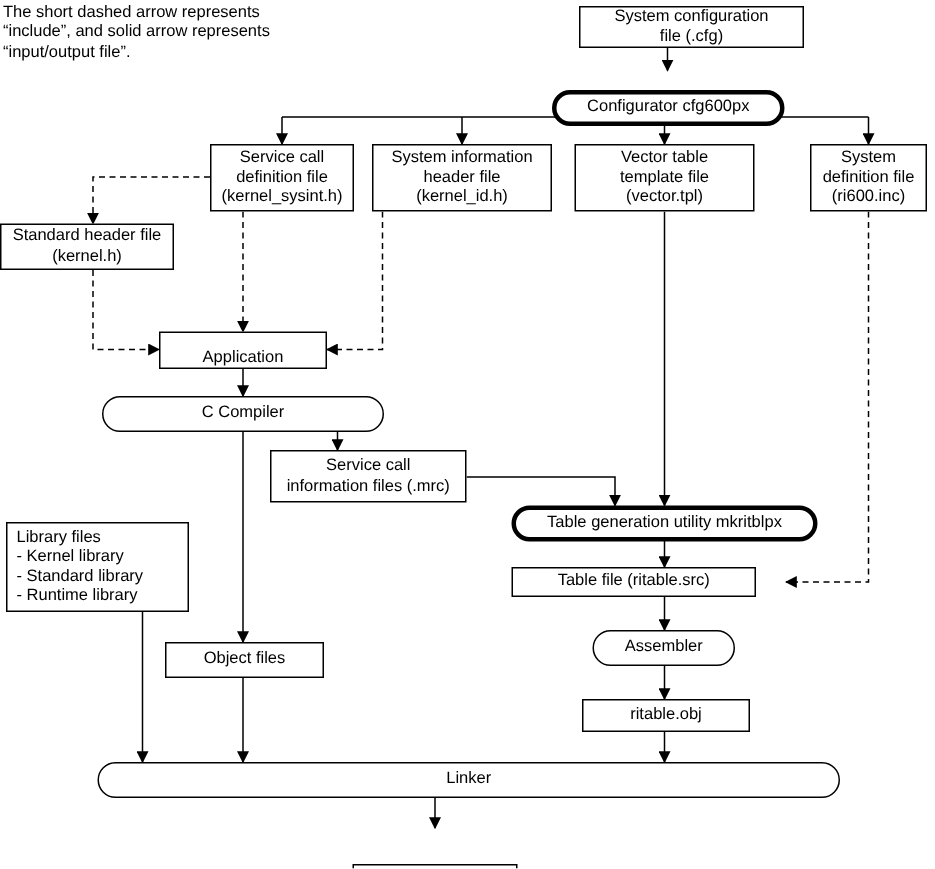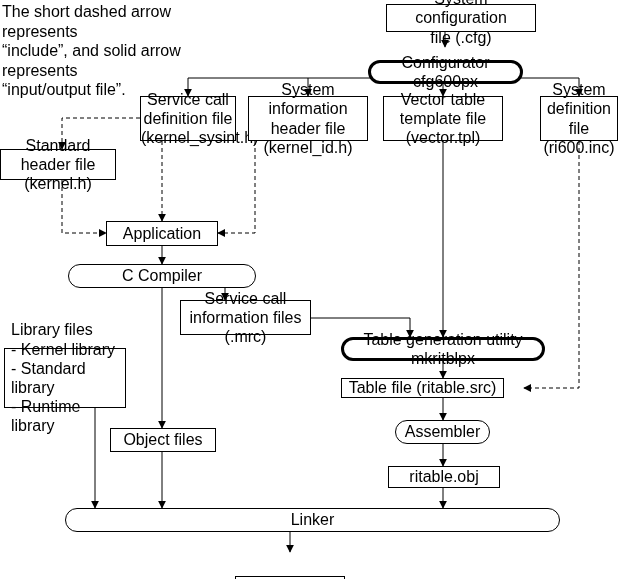--- a/index.html
+++ b/index.html
@@ -1,21 +1,21 @@
 <!DOCTYPE html>
 <html><head>
 <meta charset="utf-8">
 <style>
   html,body { margin:0; padding:0; background:#ffffff; }
   .canvas {
     position:relative;
     width:623px; height:579px;
     background:#ffffff;
     font-family:"Liberation Sans", sans-serif;
-    font-size:16px;
+    font-size:11px;
     color:#000;
     overflow:hidden;
   }
   svg.wires { position:absolute; left:0; top:0; z-index:1; }
   .wire { stroke:#000; stroke-width:1; fill:none; }
   .wire.dashed { stroke-dasharray:4 3; }
   .node {
     position:absolute;
     z-index:2;
     background:#fff;
@@ -116,21 +116,21 @@
     <span class="lbl">System
 definition file
 (ri600.inc)</span>
   </div>
 
   <div class="node" style="left:0; top:149px; width:116px; height:31px;">
     <span class="lbl">Standard header file
 (kernel.h)</span>
   </div>
 
-  <div class="node" style="left:106px; top:221px; width:112px; height:25px;">
+  <div class="node" style="left:106px; top:221px; width:112px; height:25px;align-items:flex-end;">
     <span class="lbl">Application</span>
   </div>
 
   <div class="node stadium" style="left:68px; top:264px; width:188px; height:24px;">
     <span class="lbl">C Compiler</span>
   </div>
 
   <div class="node" style="left:180px; top:300px; width:131px; height:35px;">
     <span class="lbl">Service call
 information files (.mrc)</span>

